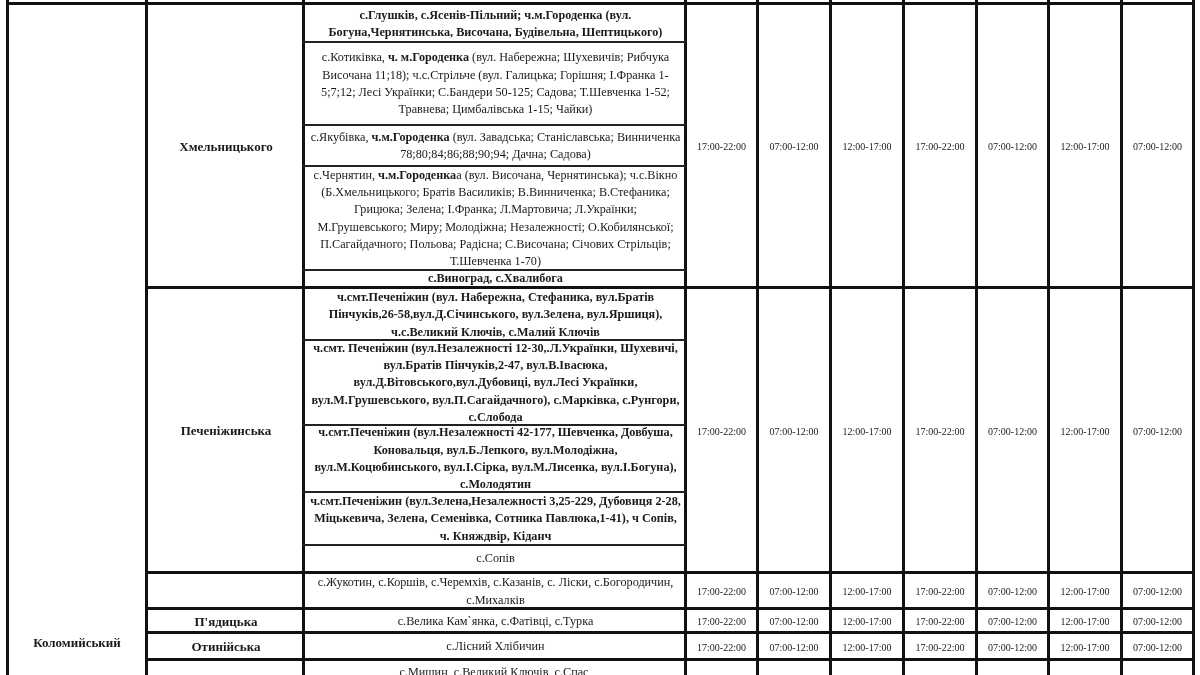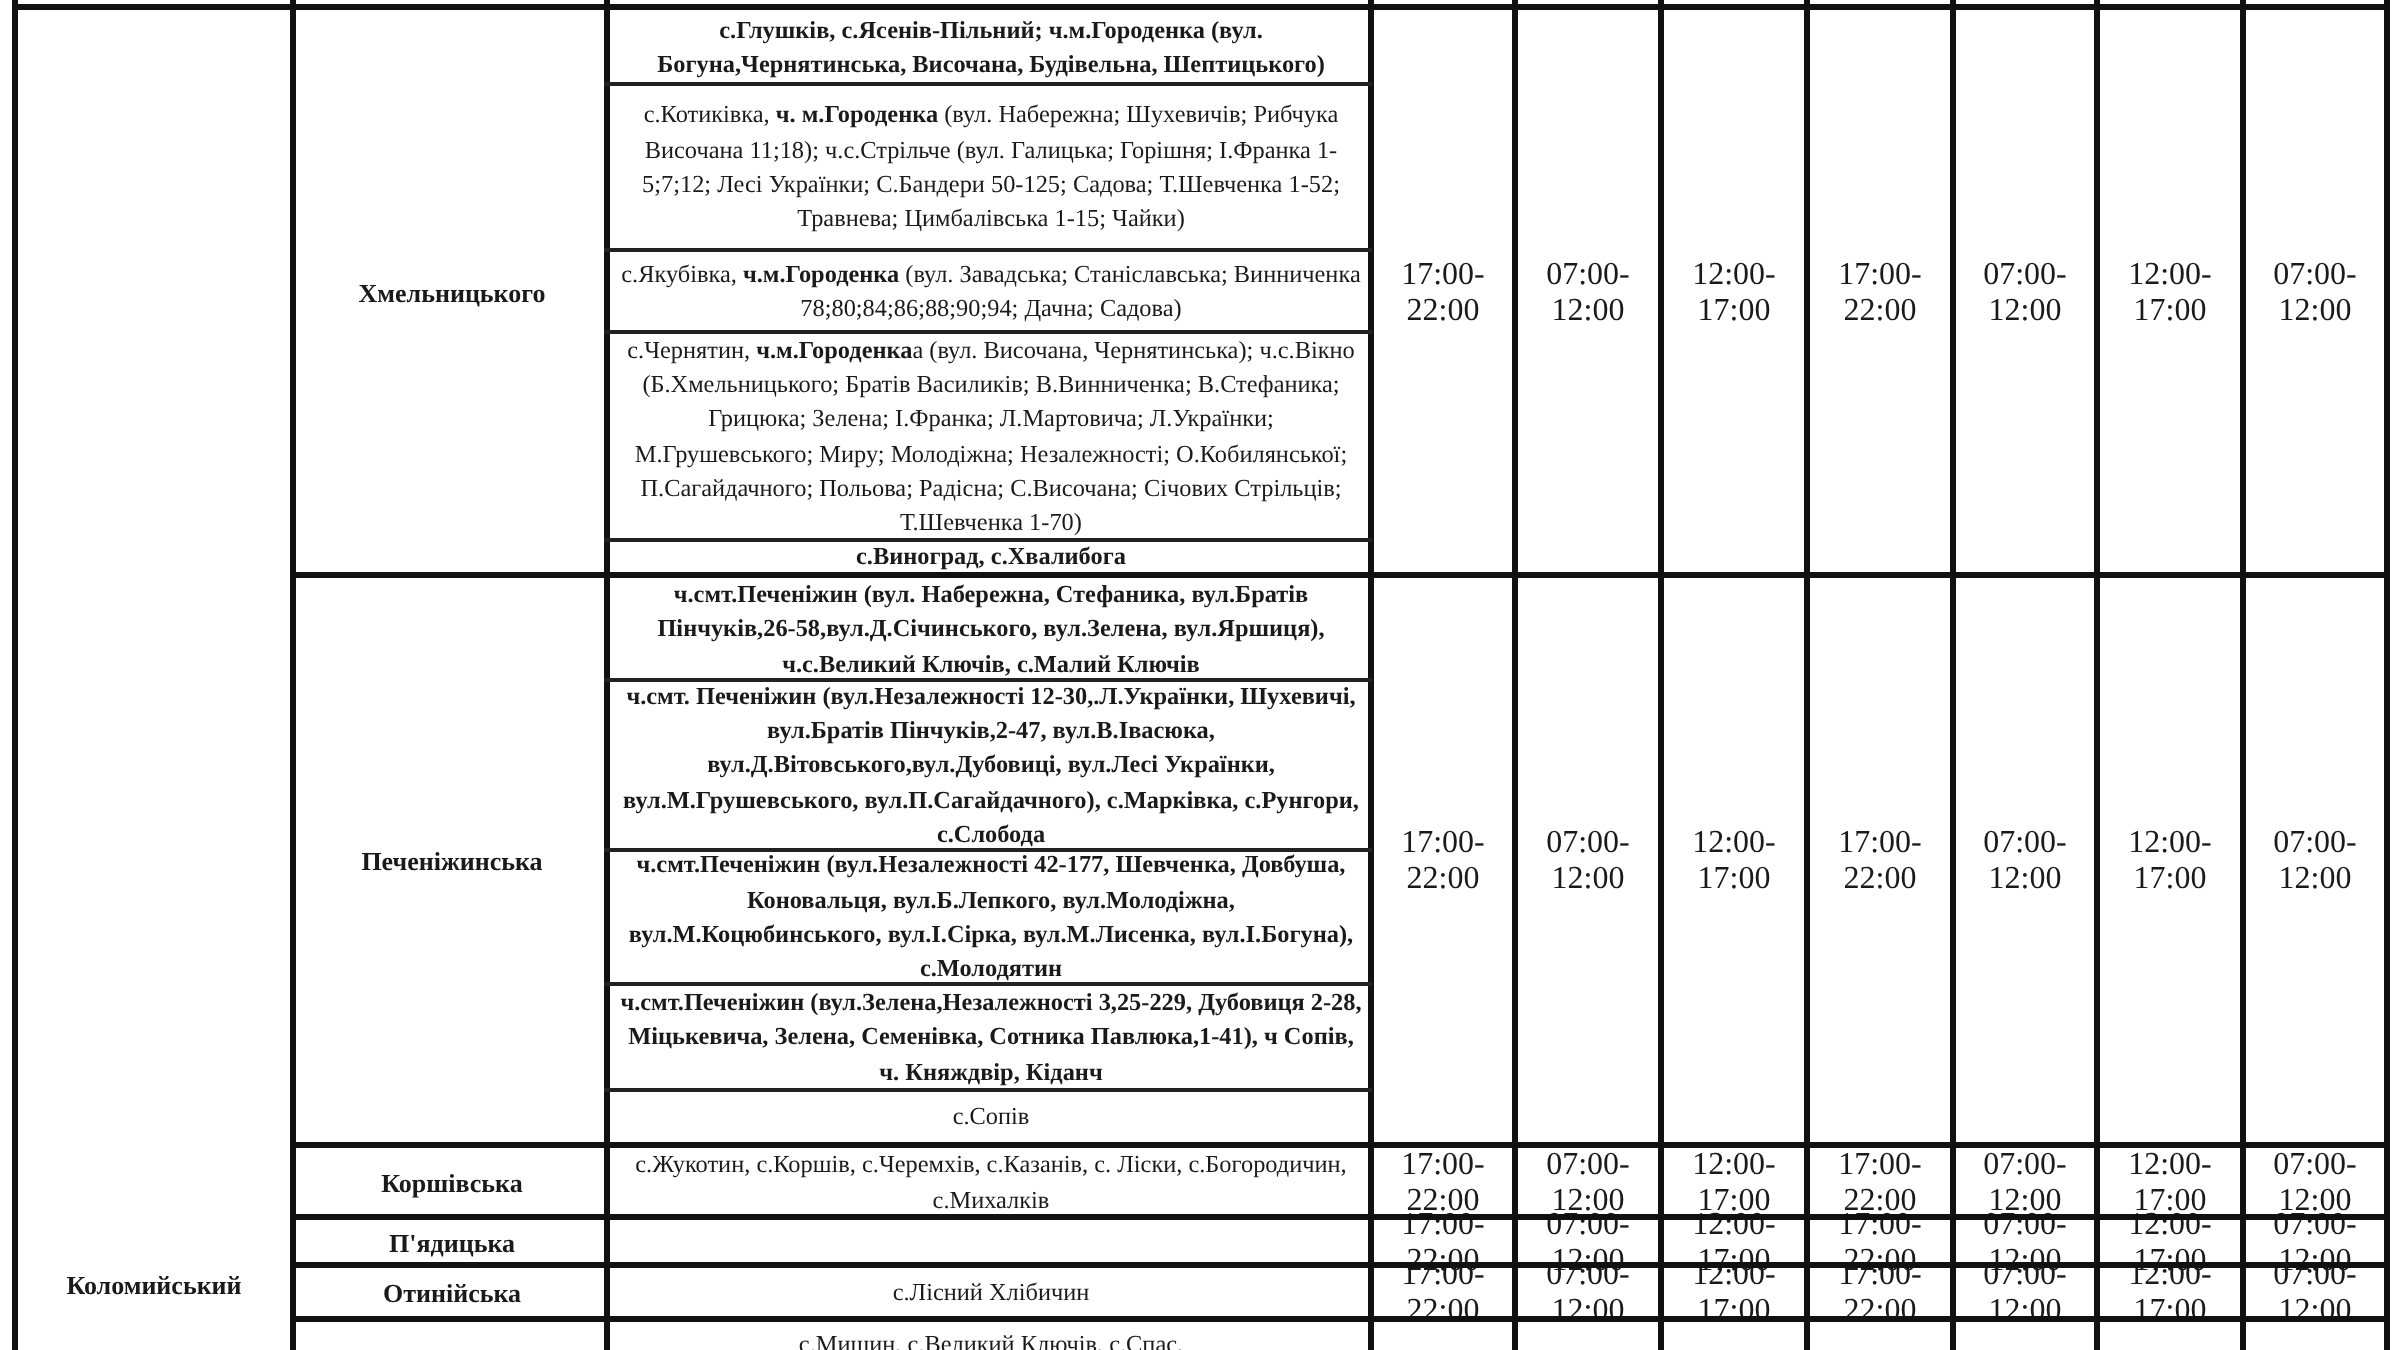--- a/index.html
+++ b/index.html
@@ -9,32 +9,31 @@
   .cell { position:absolute; box-sizing:border-box; display:flex; align-items:center;
           justify-content:center; text-align:center; }
   .vline { position:absolute; background:#111; width:3px; }
   .hline { position:absolute; background:#111; height:3px; }
   .thin { height:1.5px; background:#222; }
   .bold { font-weight:bold;text-align:center; }
   .dist { font-size:13px; font-weight:bold; }
   .comm { font-size:13px; font-weight:bold; }
   .addr { font-size:12.2px; line-height:17.3px; padding:0 4px; }
   .addr b { font-weight:bold; }
-  .time { font-size:16px; }
+  .time { font-size:10px; }
 </style>
 </head>
 <body>
 
 <div class="page">
 
   <div class="cell dist" style="left:8px;top:290px;width:138px;height:385px;align-items:flex-start;padding-top:345px;">Коломийський</div>
 
   <div class="cell comm" style="left:149px;top:6px;width:154px;height:281px;">Хмельницького</div>
   <div class="cell comm" style="left:149px;top:290px;width:154px;height:282px;">Печеніжинська</div>
-  <div class="cell comm" style="left:149px;top:575px;width:154px;height:33px;">Коршівська</div>
   <div class="cell comm" style="left:149px;top:611px;width:154px;height:21px;">П'ядицька</div>
   <div class="cell comm" style="left:149px;top:635px;width:154px;height:24px;">Отинійська</div>
 
   <div class="cell addr bold" style="left:306px;top:6px;width:379px;height:36px;">
     <span>с.Глушків, с.Ясенів-Пільний; ч.м.Городенка (вул. Богуна,Чернятинська, Височана, Будівельна, Шептицького)</span>
     </div>
   <div class="cell addr" style="left:306px;top:43px;width:379px;height:82px;">
     <span><span>с.Котиківка, </span><b>ч. м.Городенка</b><span> (вул. Набережна; Шухевичів; Рибчука Височана 11;18); ч.с.Стрільче (вул. Галицька; Горішня;  І.Франка 1-5;7;12; Лесі Українки; С.Бандери 50-125;  Садова; Т.Шевченка 1-52; Травнева; Цимбалівська 1-15; Чайки)</span></span>
     </div>
   <div class="cell addr" style="left:306px;top:126px;width:379px;height:40px;">
@@ -58,20 +57,23 @@
     </div>
   <div class="cell addr bold" style="left:306px;top:493px;width:379px;height:52px;">
     <span>ч.смт.Печеніжин (вул.Зелена,Незалежності 3,25-229, Дубовиця 2-28, Міцькевича, Зелена, Семенівка, Сотника Павлюка,1-41), ч Сопів, ч. Княждвір, Кіданч</span>
     </div>
   <div class="cell addr" style="left:306px;top:575px;width:379px;height:33px;">
     <span>с.Жукотин, с.Коршів, с.Черемхів, с.Казанів, с. Ліски, с.Богородичин, с.Михалків</span>
     </div>
 
   <div class="cell addr" style="left:306px;top:546px;width:379px;height:26px;">
     <span>с.Сопів</span>
+    </div>
+  <div class="cell addr" style="left:306px;top:611px;width:379px;height:21px;">
+    <span>с.Велика Кам`янка, с.Фатівці, с.Турка</span>
     </div>
   <div class="cell addr" style="left:306px;top:635px;width:379px;height:24px;">
     <span>с.Лісний Хлібичин</span>
     </div>
   <div class="cell addr" style="left:306px;top:662px;width:379px;height:26px;align-items:flex-start;padding-top:2px;">
     <span>с.Мишин, с.Великий Ключів, с.Спас,</span>
     </div>
 
   <div id="times-0">
       <div class="cell time" style="left: 687px; top: 6px; width: 69px; height: 281px;">17:00-22:00</div>

